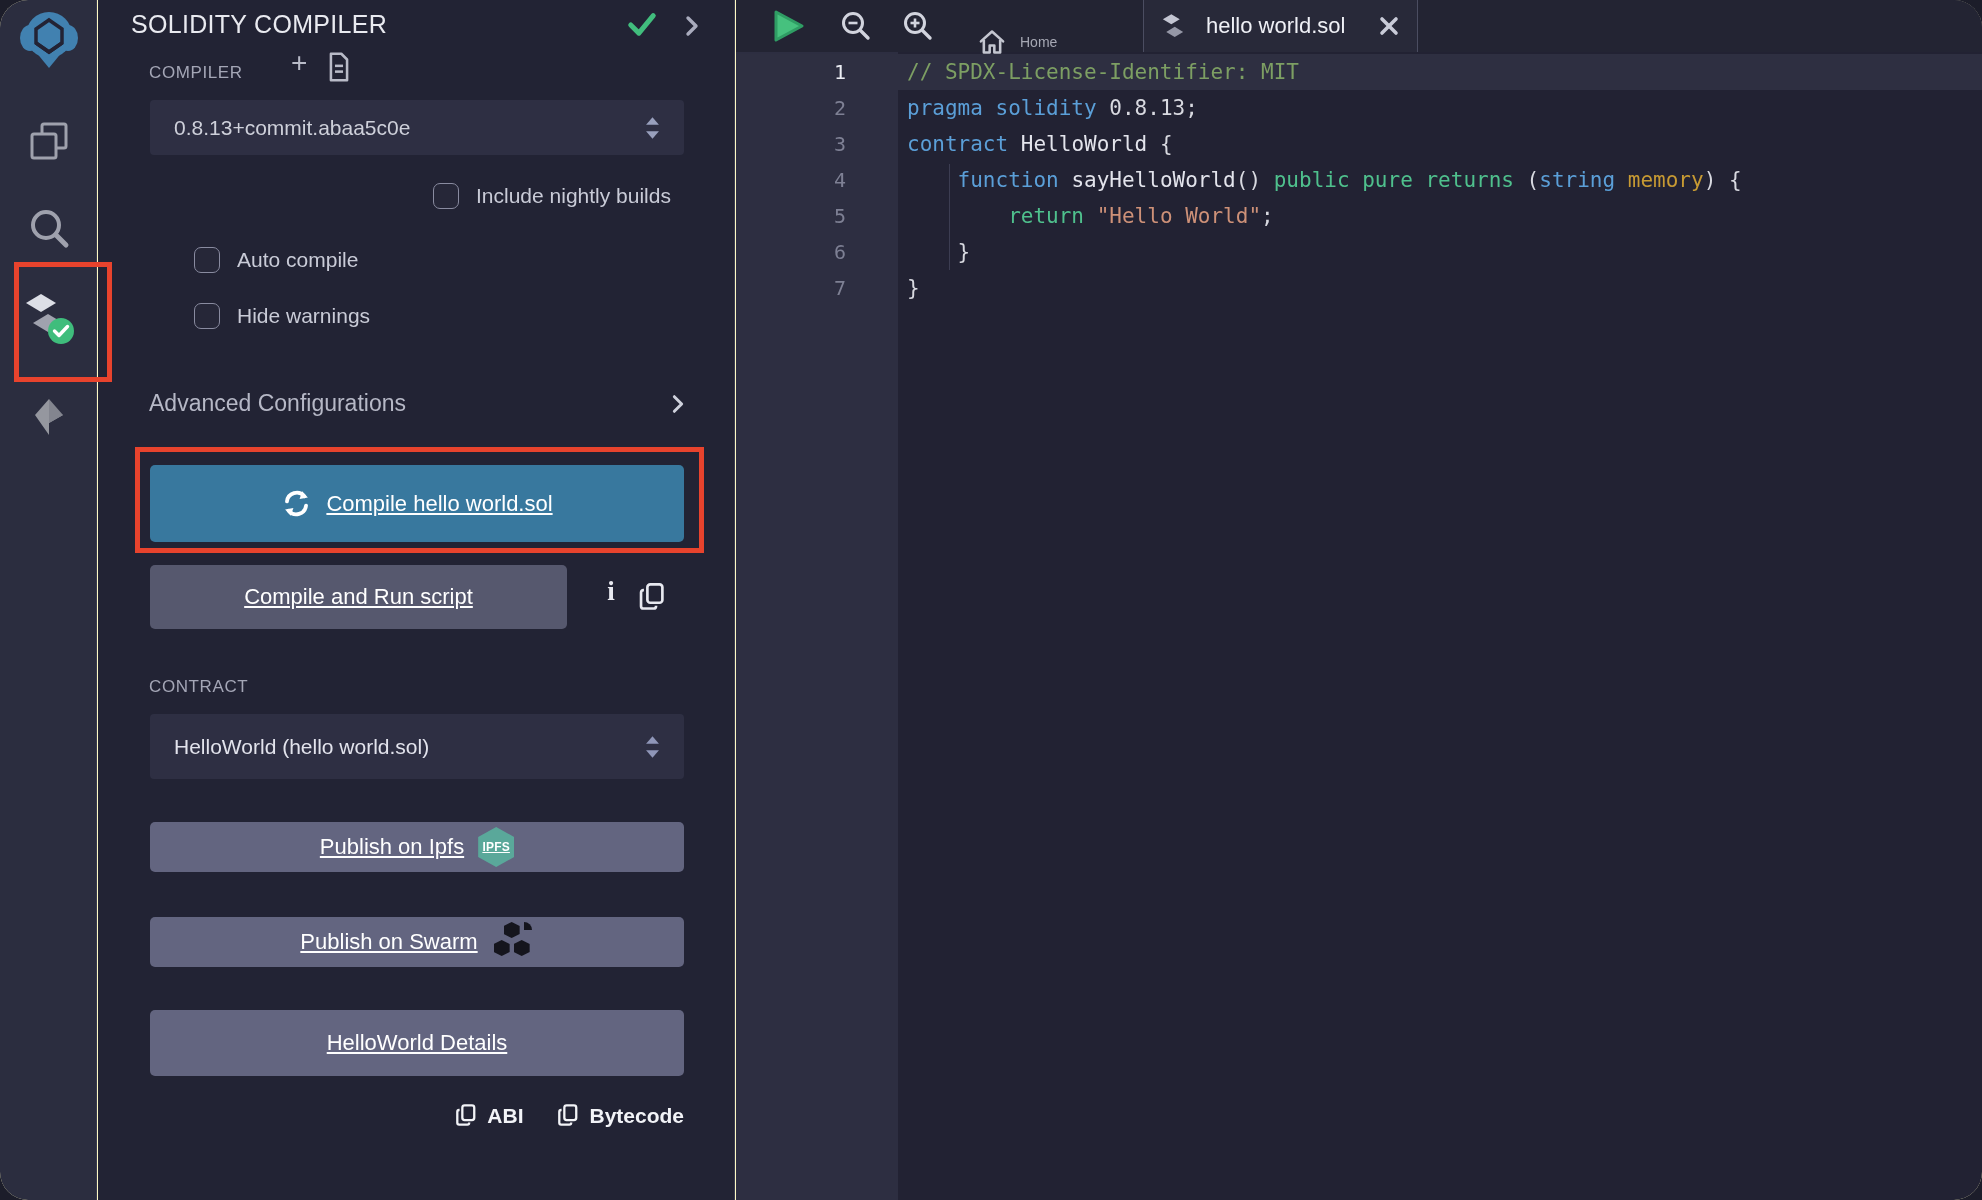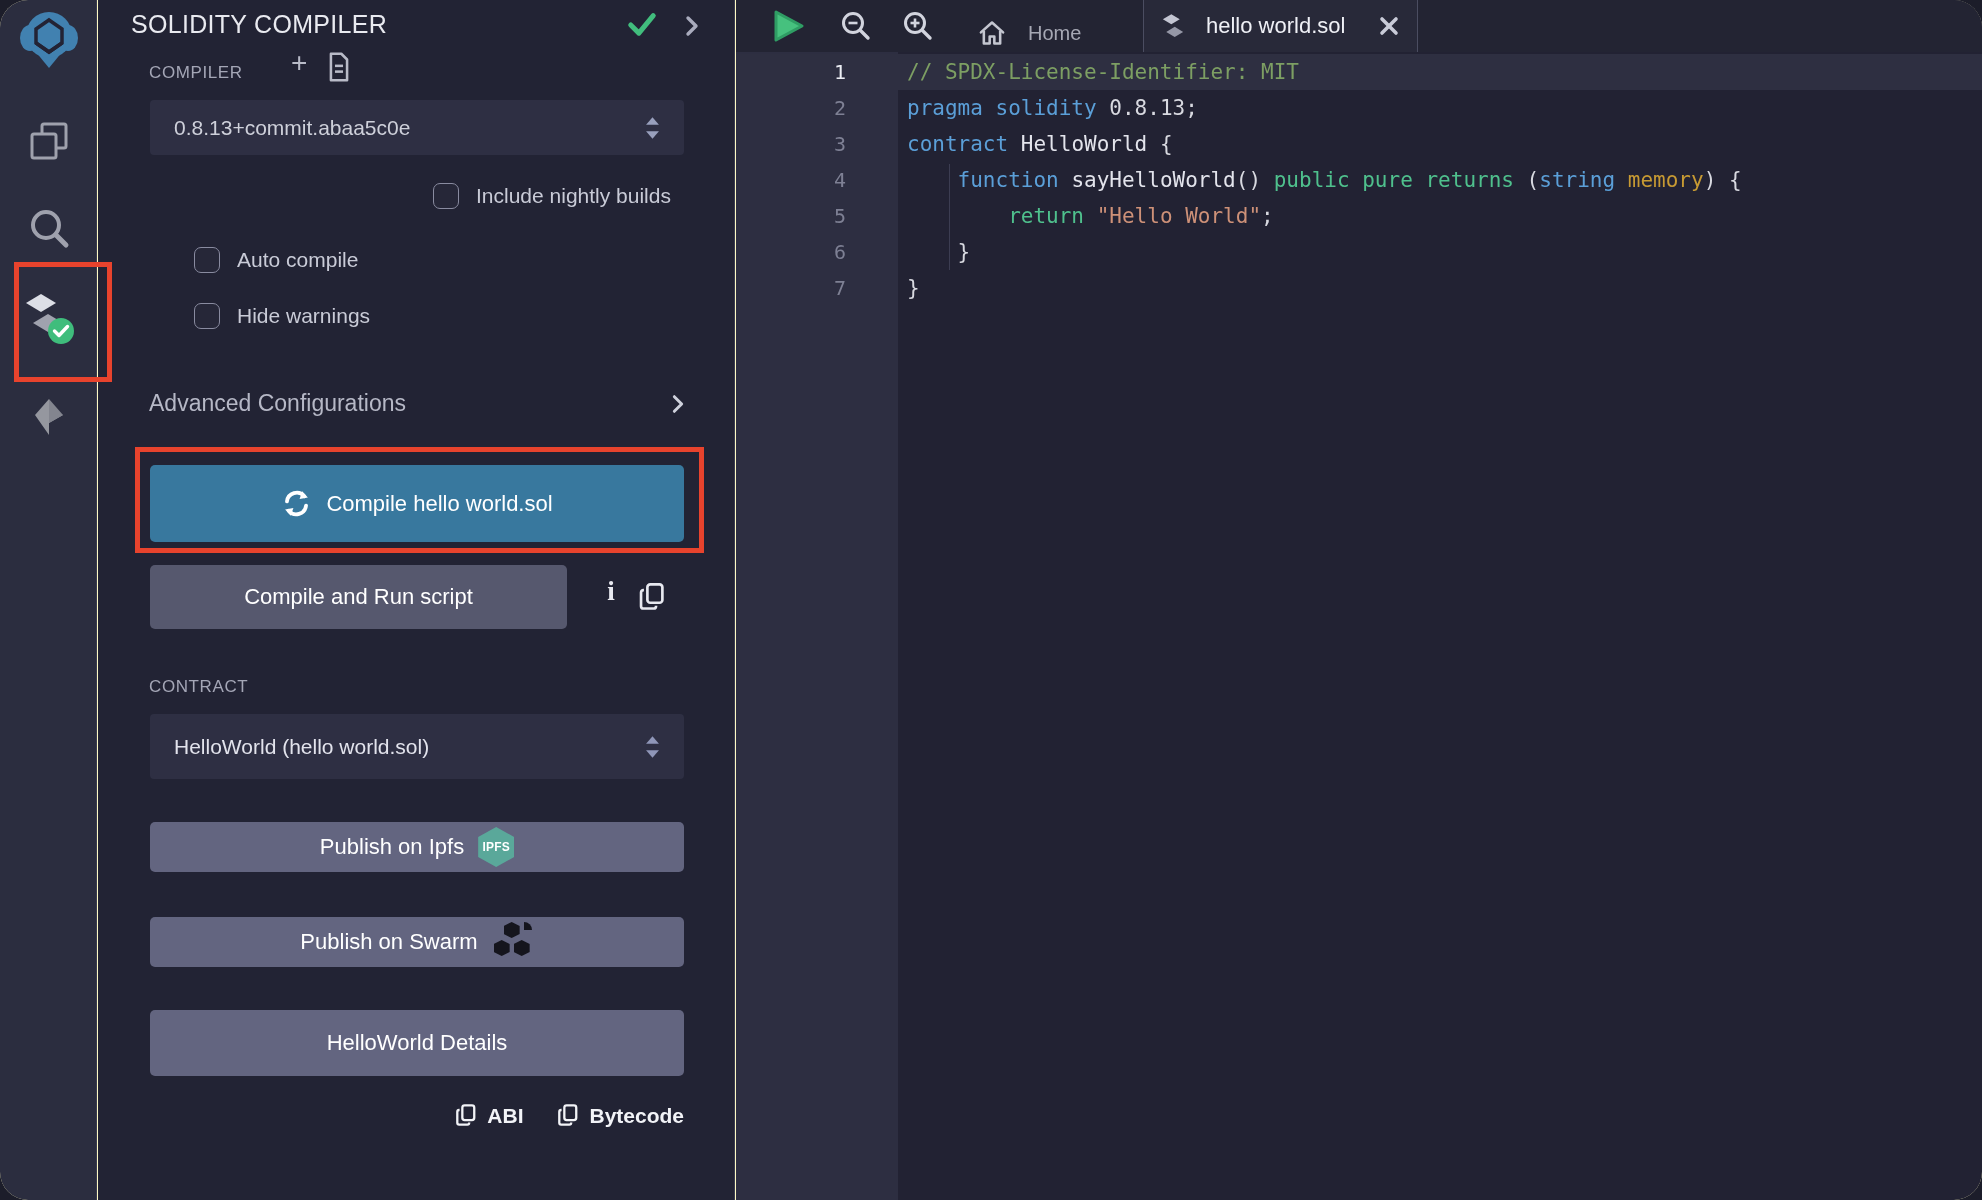--- a/index.html
+++ b/index.html
@@ -35,21 +35,21 @@
 
   .checkrow { position:absolute; display:flex; align-items:center; gap:17px; cursor:pointer;margin-left:44px; }
   .checkbox { width:26px; height:26px; border:1.5px solid #898ba0; border-radius:7px; background:#262738; flex:none; }
   .checkrow span.lbl { font-size:21px; color:#c9cbd7; }
 
   .adv-row { position:absolute; left:51px; top:390px; width:540px; display:flex; align-items:center; cursor:pointer; }
   .adv-row .lbl { font-size:23px; color:#b6b8c6; }
   .adv-row svg { margin-left:auto; }
 
   .btn { position:absolute; border-radius:5px; display:flex; align-items:center; justify-content:center;
-         color:#fff; font-size:22px; cursor:pointer; gap:14px; }
+         color:#fff; font-size:22px; cursor:pointer; gap:14px;text-decoration:underline; }
   .btn-compile { left:52px; top:465px; width:534px; height:77px; background:var(--compile-blue); }
   .btn-run { left:52px; top:565px; width:417px; height:64px; background:var(--secondary-btn); }
   .btn-pub { background:var(--publish-btn); width:534px; left:52px; height:50px; }
   .btn-ipfs { top:822px; }
   .btn-swarm { top:917px; }
   .btn-details { top:1010px; height:66px; }
 
   .inline-ic { position:absolute; cursor:pointer; }
   .info-i { left:498px; top:576px; width:30px; text-align:center; font-size:27px; font-weight:800; color:#e8e9f0; font-family:"Liberation Serif", serif; }
   .copy-after-run { left:540px; top:582px; }
@@ -67,22 +67,22 @@
   .swarm-ic b { position:absolute; right:2px; top:0; width:8px; height:8px; background:#15151d; border-radius:0 8px 0 0; }
 
   .abi-row { position:absolute; left:52px; top:1103px; width:534px; display:flex; justify-content:flex-end;
              align-items:center; gap:34px; }
   .abi-item { display:flex; align-items:center; gap:10px; cursor:pointer; color:#f2f3f7; font-size:21px; font-weight:600; }
 
   
   .editor { position:absolute; left:736px; top:0; width:1246px; height:1200px; background:#222233; }
   .tabbar { position:absolute; left:0; top:0; width:100%; height:52px; background:#232433; }
   .tb-ic { position:absolute; top:0; height:52px; display:flex; align-items:center; cursor:pointer; }
-  .tab-home { position:absolute; left:228px; top:7px; height:52px; display:flex; align-items:center; gap:22px;
-              padding:0 14px; cursor:pointer; color:#a6a8b4; font-size:20px; }
+  .tab-home { position:absolute; left:228px; top:16px; height:52px; display:flex; align-items:center; gap:14px;
+              padding:0 14px; cursor:pointer; color:#a6a8b4; font-size:14px; }
   .tab-active { position:absolute; left:407px; top:0; width:275px; height:52px; background:#282939;
                 border-left:1px solid #4b4d61; border-right:1px solid #4b4d61;
                 display:flex; align-items:center; gap:22px; padding:0 18px; cursor:pointer;
                 color:#eff0f6; font-size:22px; }
   .tab-active .close { margin-left:auto; }
 
   .editor-body { position:absolute; left:0; top:52px; width:100%; height:1148px; }
   .gutter-bg { position:absolute; left:0; top:0; width:162px; height:100%; background:#2d2e41; }
   .rows { position:absolute; left:0; top:2px; width:100%; }
   .row { display:flex; height:36px; line-height:36px; font-family:"DejaVu Sans Mono", monospace; position:relative; }

